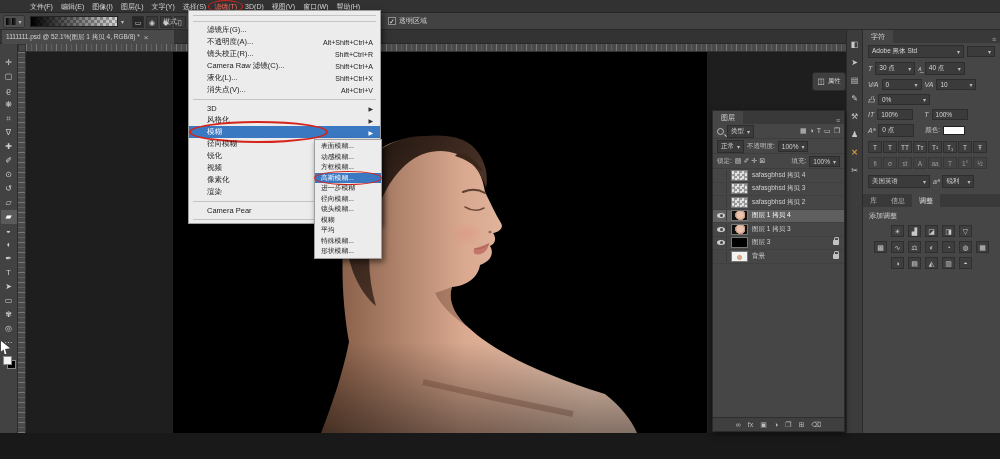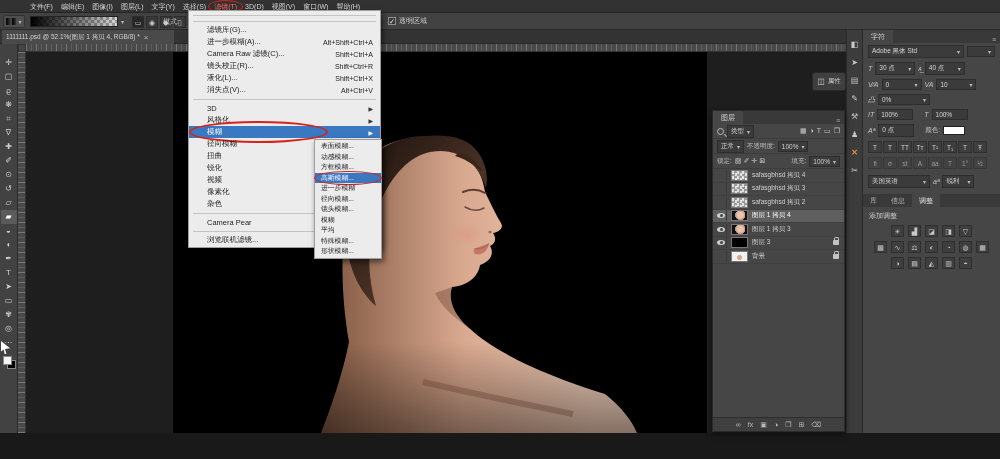--- a/index.html
+++ b/index.html
@@ -575,38 +575,38 @@
 
       </div>
 
       <div class="mrow">
         <span>滤镜库(G)...</span>
         <span class="sc"></span>
 
       </div>
 
       <div class="mrow">
-        <span>进一步模糊(A)...</span>
+        <span>不透明度(A)...</span>
         <span class="sc">Alt+Shift+Ctrl+A</span>
+
+      </div>
+
+      <div class="mrow">
+        <span>镜头校正(R)...</span>
+        <span class="sc">Shift+Ctrl+R</span>
 
       </div>
 
       <div class="mrow">
         <span>Camera Raw 滤镜(C)...</span>
         <span class="sc">Shift+Ctrl+A</span>
 
       </div>
 
       <div class="mrow">
-        <span>镜头校正(R)...</span>
-        <span class="sc">Shift+Ctrl+R</span>
-
-      </div>
-
-      <div class="mrow">
         <span>液化(L)...</span>
         <span class="sc">Shift+Ctrl+X</span>
 
       </div>
 
       <div class="mrow">
         <span>消失点(V)...</span>
         <span class="sc">Alt+Ctrl+V</span>
 
       </div>
@@ -634,75 +634,65 @@
 
         <span class="arrow">▶</span>
       </div>
 
       <div class="mrow has-sub">
         <span>径向模糊</span>
 
         <span class="arrow">▶</span>
       </div>
 
-      <div class="mrow has-sub">
-        <span>扭曲</span>
-
-        <span class="arrow">▶</span>
-      </div>
 
       <div class="mrow has-sub">
         <span>锐化</span>
 
         <span class="arrow">▶</span>
       </div>
 
       <div class="mrow has-sub">
         <span>视频</span>
 
         <span class="arrow">▶</span>
       </div>
 
       <div class="mrow has-sub">
         <span>像素化</span>
 
         <span class="arrow">▶</span>
       </div>
 
-
       <div class="mrow has-sub">
-        <span>杂色</span>
-
-        <span class="arrow">▶</span>
-      </div>
+        <span>渲染</span>
+
+        <span class="arrow">▶</span>
+      </div>
+
 
 
       <div class="mrow sep">
         <span></span>
         <span class="sc"></span>
 
       </div>
 
       <div class="mrow has-sub">
         <span>Camera Pear</span>
 
         <span class="arrow">▶</span>
       </div>
 
       <div class="mrow sep">
         <span></span>
         <span class="sc"></span>
 
       </div>
 
-      <div class="mrow">
-        <span>浏览联机滤镜...</span>
-        <span class="sc"></span>
-
-      </div>
     </div>
 
   <div class="abs" id="blursubmenu">
 
       <div class="srow">
         <span>表面模糊...</span>
       </div>
 
       <div class="srow">
         <span>动感模糊...</span>

